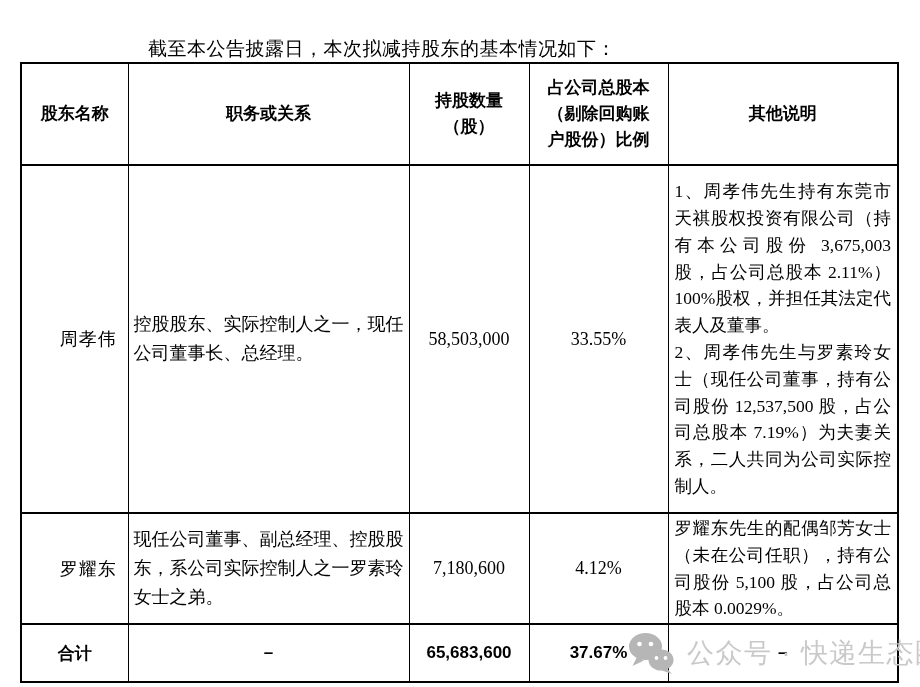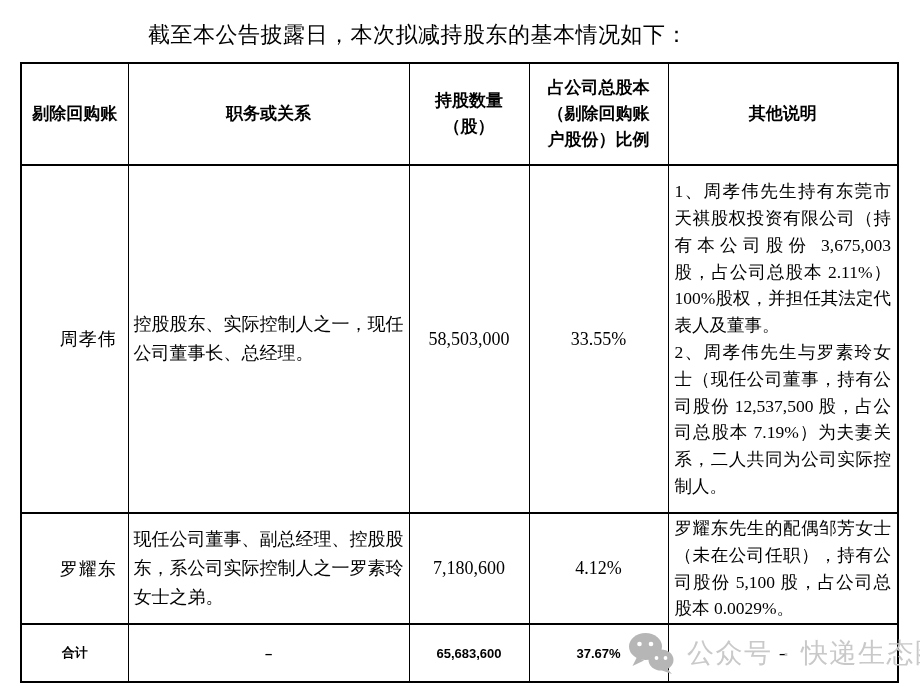--- a/index.html
+++ b/index.html
@@ -6,22 +6,22 @@
   body {
     width: 920px; height: 687px;
     background: #ffffff;
     position: relative;
     font-family: "Liberation Serif", "DejaVu Serif", serif;
     color: #000000;
     overflow: hidden;
   }
   .doc-title {
     position: absolute;
-    left: 148px; top: 20px;
-    font-size: 22px;
+    left: 148px; top: 36px;
+    font-size: 19px;
     letter-spacing: 0.5px;
     white-space: nowrap;
   }
   table.holders {
     position: absolute;
     left: 20px; top: 62px;
     width: 877px;
     border-collapse: collapse;
     table-layout: fixed;
     border: 2px solid #000000;
@@ -72,21 +72,21 @@
     text-align-last: left;
     vertical-align: middle;
     font-size: 17.5px;
     line-height: 26.8px;
     padding: 1px 6px;
     white-space: pre-line;
   }
   tr.total-row td {
     font-family: "Liberation Sans", "DejaVu Sans", sans-serif;
     font-weight: bold;
-    font-size: 13px;
+    font-size: 17px;
     text-align: center;
     vertical-align: middle;
   }
   .watermark {
     position: absolute;
     left: 628px; top: 628px;
     display: flex;
     align-items: center;
     z-index: 5;
     pointer-events: none;
@@ -109,21 +109,21 @@
 <table class="holders">
   <colgroup>
     <col style="width:107px">
     <col style="width:281px">
     <col style="width:120px">
     <col style="width:139px">
     <col style="width:230px">
   </colgroup>
   <tbody>
     <tr class="header-row">
-      <th class="col-header">剔除回购账</th>
+      <th class="col-header">股东名称</th>
       <th class="col-header">职务或关系</th>
       <th class="col-header">持股数量
 （股）</th>
       <th class="col-header">占公司总股本
 （剔除回购账
 户股份）比例</th>
       <th class="col-header">其他说明</th>
     </tr>
     <tr class="data-row-1">
       <td class="cell-name">周孝伟</td>

